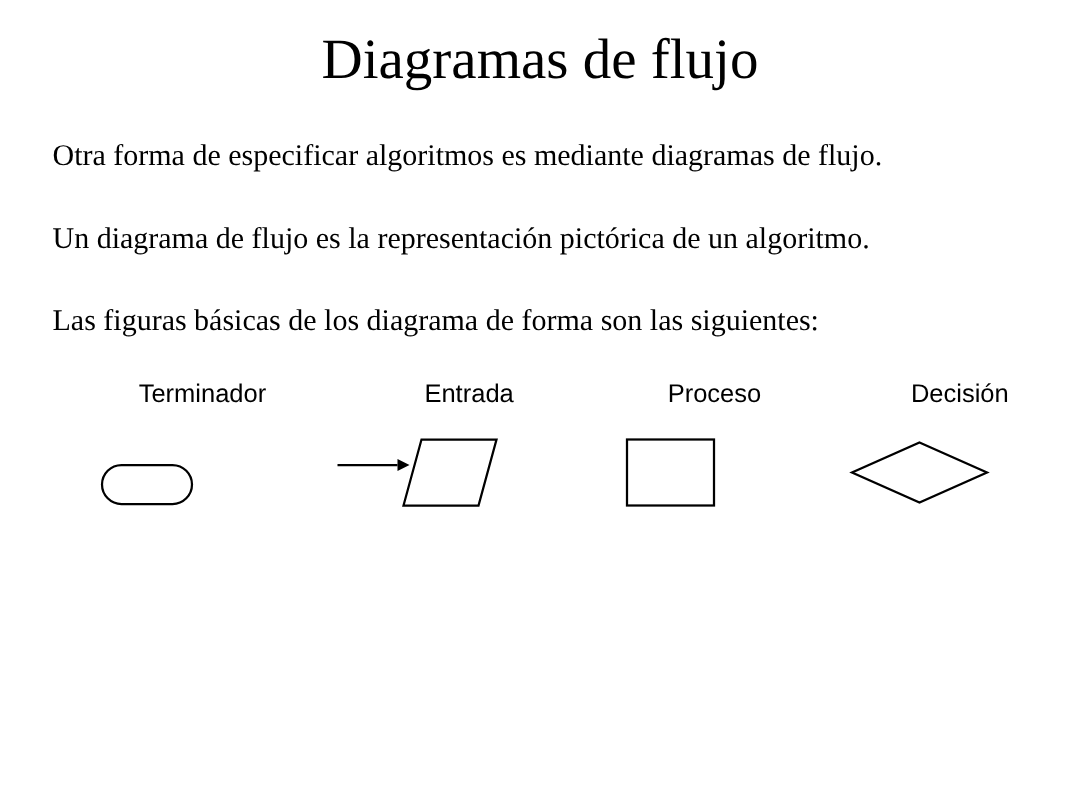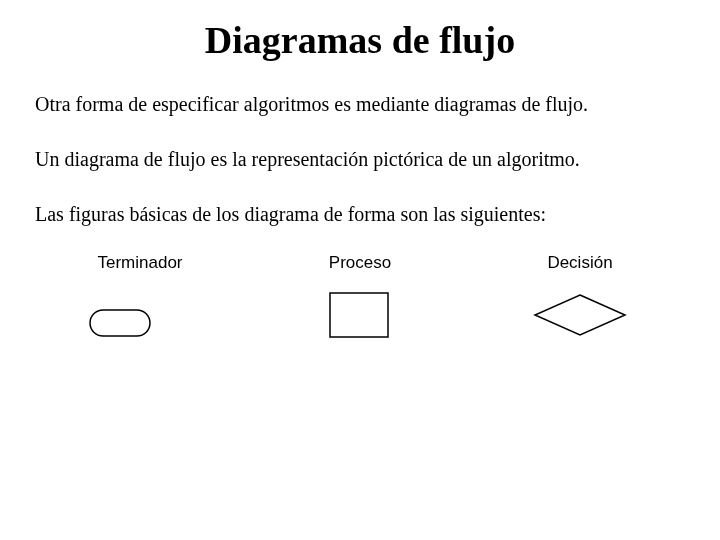--- a/index.html
+++ b/index.html
@@ -9,36 +9,36 @@
     background: #ffffff;
     font-family: "Times New Roman", Times, serif;
     color: #000000;
     position: relative;
     overflow: hidden;
   }
   .title {
     font-size: 38px;
     text-align: center;
     margin-top: 18px;
-    font-weight: 700;
+    font-weight: 400;
   }
   .body-text {
     font-size: 20px;
     margin: 30px 35px 0 35px;
     line-height: 1.25;
   }
   .shapes-row {
     display: flex;
     justify-content: space-around;
     margin: 26px 30px 0 30px;
   }
   .shape-col {
     display: flex;
     flex-direction: column;
-    align-items: center;
+    align-items: flex-end;
     width: 130px;
   }
   .shape-label {
     font-family: Arial, Helvetica, sans-serif;
     font-size: 17px;
     font-weight: 400;
     margin-bottom: 12px;
     text-align: center;
   }
   .shape-canvas {
@@ -60,20 +60,30 @@
 
   <div class="shape-col">
     <div class="shape-label">Terminador</div>
     <div class="shape-canvas">
       <svg width="120" height="70" viewBox="0 0 120 70">
         <rect x="10" y="25" rx="13" ry="13" width="60" height="26" fill="none" stroke="#000" stroke-width="1.5"></rect>
       </svg>
     </div>
   </div>
 
+  <div class="shape-col">
+    <div class="shape-label">Entrada</div>
+    <div class="shape-canvas">
+      <svg width="120" height="70" viewBox="0 0 120 70">
+        <line x1="2" y1="25" x2="42" y2="25" stroke="#000" stroke-width="1.5"></line>
+        <polygon points="42,21 42,29 50,25" fill="#000"></polygon>
+        <polygon points="58,8 108,8 96,52 46,52" fill="none" stroke="#000" stroke-width="1.5"></polygon>
+      </svg>
+    </div>
+  </div>
 
 
   <div class="shape-col">
     <div class="shape-label">Proceso</div>
     <div class="shape-canvas">
       <svg width="120" height="70" viewBox="0 0 120 70">
         <rect x="30" y="8" width="58" height="44" fill="none" stroke="#000" stroke-width="1.5"></rect>
       </svg>
     </div>
   </div>

